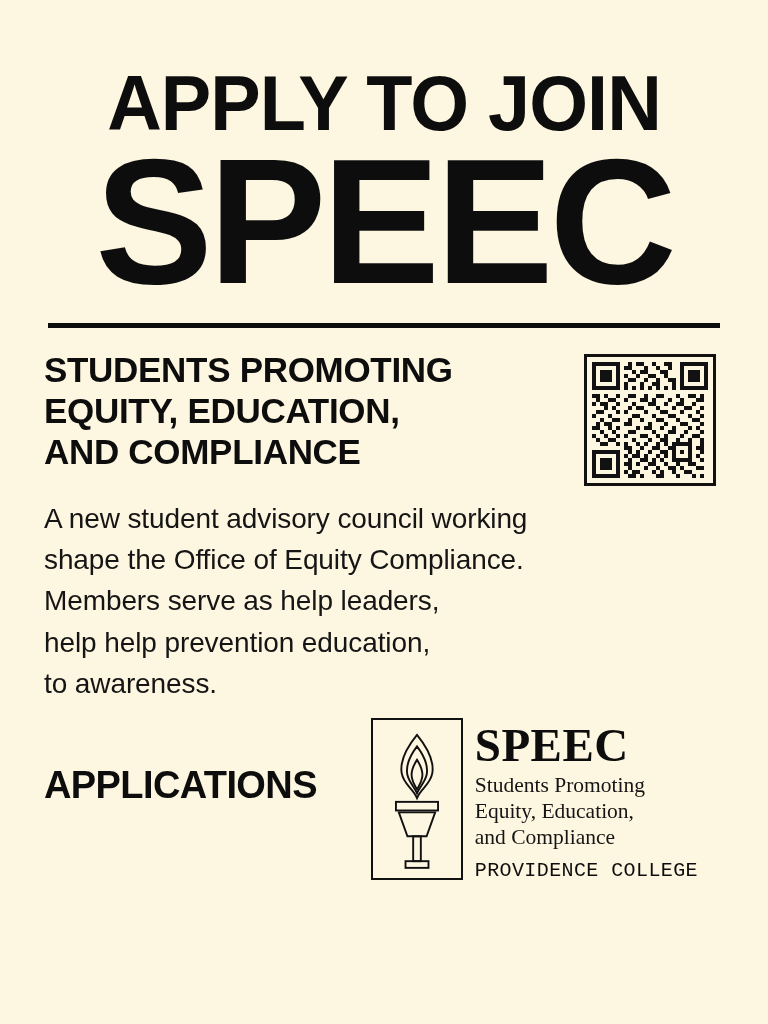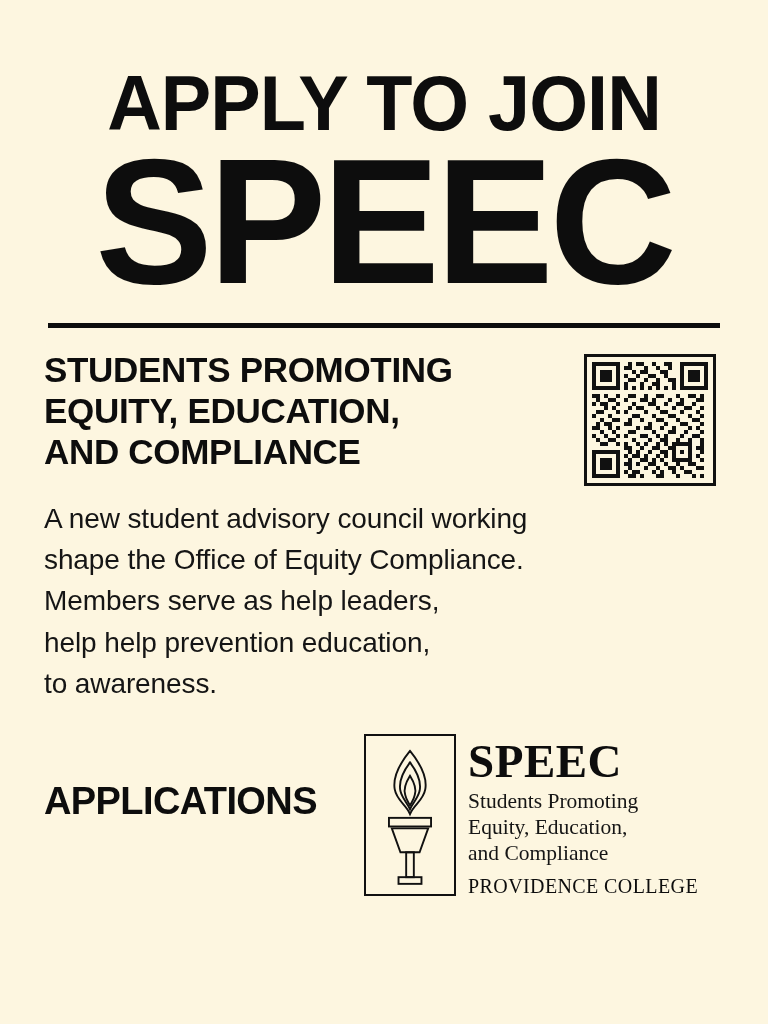--- a/index.html
+++ b/index.html
@@ -93,21 +93,21 @@
     color: #151515;
     letter-spacing: -0.1px;
   }
   .body-copy div { white-space: nowrap; }
 
   
   .bottom-row {
     display: flex;
     align-items: flex-start;
     justify-content: space-between;
-    margin-top: 30px;
+    margin-top: 14px;
   }
   .deadline {
     font-size: 38px;
     line-height: 1.12;
     font-weight: 900;
     letter-spacing: -0.6px;
     color: #0d0d0d;
     padding-top: 46px;
   }
   .deadline div { white-space: nowrap; }
@@ -138,21 +138,21 @@
   }
   .logo-tag {
     font-family: "Liberation Serif", serif;
     font-size: 21.5px;
     line-height: 1.22;
     color: #151515;
     margin-top: 3px;
   }
   .logo-tag div { white-space: nowrap; }
   .logo-college {
-    font-family: Liberation Serif, serif;
+    font-family: Liberation Mono, monospace;
     font-size: 20px;
     letter-spacing: 0.4px;
     margin-top: 9px;
     color: #0d0d0d;
   }
 </style>
 </head>
 <body>
 
 <div class="poster">

